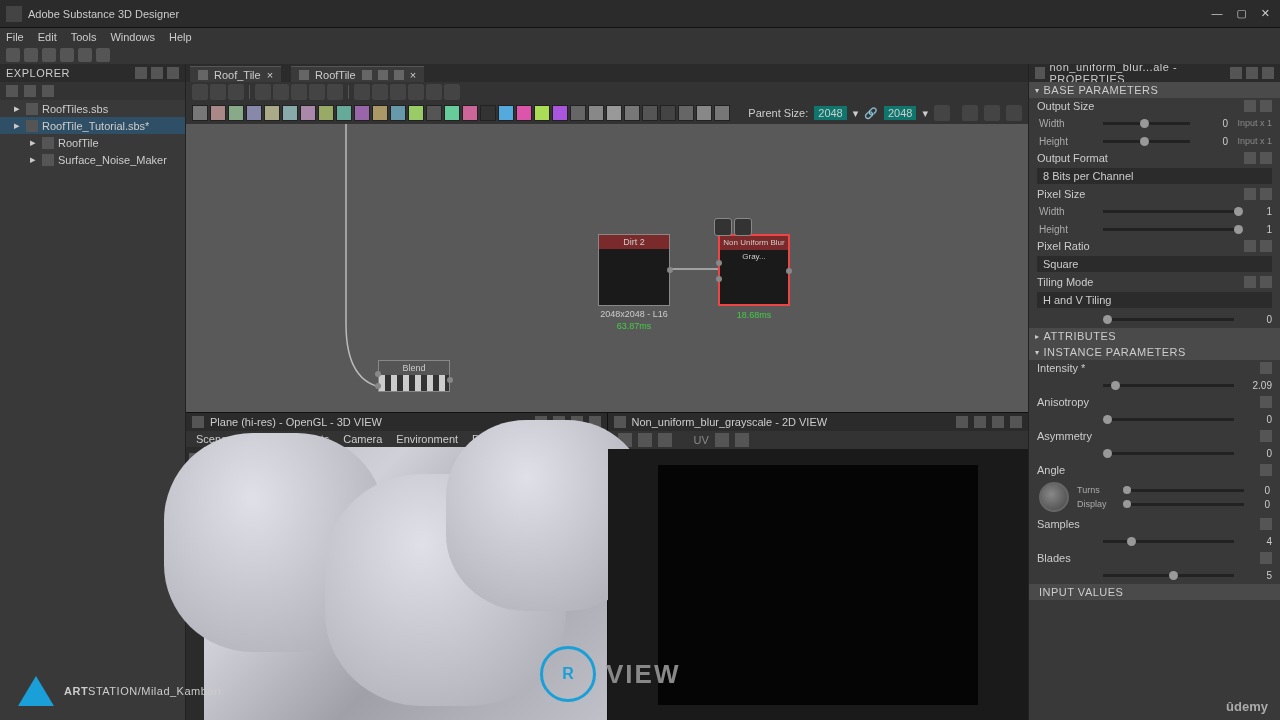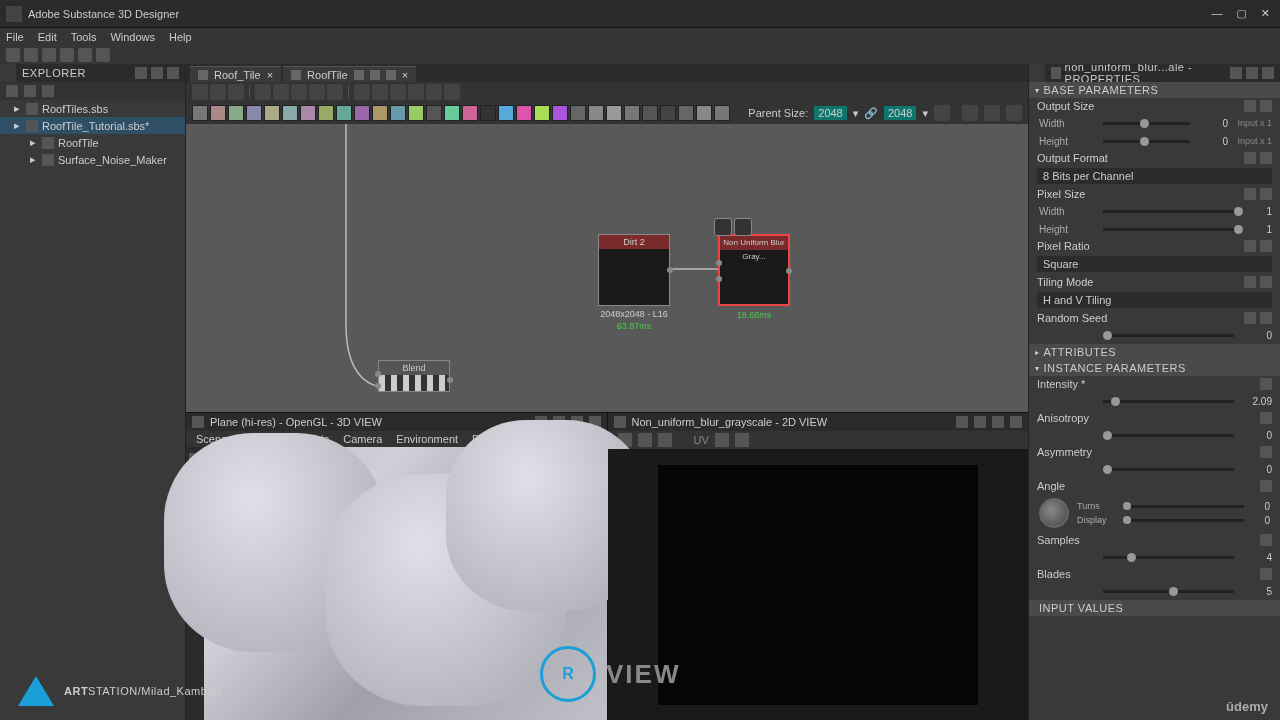--- a/index.html
+++ b/index.html
@@ -6,29 +6,29 @@
 body { background:#1a1a1a; width:1280px; height:720px; overflow:hidden; position:relative; }
 .titlebar { height:28px; background:#2b2b2b; display:flex; align-items:center; padding:0 6px; border-bottom:1px solid #111; }
 .titlebar .icon { width:16px; height:16px; background:#444; margin-right:6px; }
 .titlebar .winctl { margin-left:auto; display:flex; gap:14px; padding-right:4px; font-size:12px; }
 .menubar { height:18px; background:#353535; display:flex; align-items:center; padding:0 6px; gap:14px; }
 .menubar span { cursor:pointer; }
 .toolbar-main { height:18px; background:#353535; display:flex; align-items:center; padding:0 6px; gap:4px; }
 .tool-icon { width:14px; height:14px; background:#555; border-radius:2px; }
 .app-body { display:flex; height:calc(720px - 28px - 18px - 18px); }
 .explorer { width:186px; background:#393939; border-right:1px solid #222; display:flex; flex-direction:column; }
-.panel-head { height:18px; background:#2b2b2b; display:flex; align-items:center; padding:0 6px; font-size:10px; letter-spacing:0.5px;margin-left:16px; }
+.panel-head { height:18px; background:#2b2b2b; display:flex; align-items:center; padding:0 6px; font-size:10px; letter-spacing:0.5px; }
 .panel-head .right { margin-left:auto; display:flex; gap:4px; }
 .panel-head .ico { width:12px; height:12px; background:#555; }
 .explorer-row { height:17px; display:flex; align-items:center; padding-left:14px; gap:4px; cursor:pointer; }
 .explorer-row.sel { background:#2f4f66; }
 .explorer-row .arrow { width:8px; display:inline-block; }
 .explorer-row .nico { width:12px; height:12px; background:#555; }
 .center { flex:1; display:flex; flex-direction:column; background:#2a2a2a; }
-.tabs { height:18px; background:#2b2b2b; display:flex; align-items:flex-end; padding-left:4px; }
+.tabs { height:18px; background:#2b2b2b; display:flex; align-items:flex-end; padding-left:4px;gap:8px; }
 .tab { height:16px; background:#3a3a3a; padding:0 8px; display:flex; align-items:center; gap:6px; margin-right:2px; border-top:1px solid #555; }
 .tab .ico { width:10px; height:10px; background:#666; }
 .graph-toolbar { height:20px; background:#333; display:flex; align-items:center; padding:0 6px; gap:2px; }
 .gti { width:16px; height:16px; background:#444; border-radius:2px; }
 .graph-toolbar .sep { width:1px; height:14px; background:#555; margin:0 3px; }
 .swatch-bar { height:22px; background:#333; display:flex; align-items:center; padding:0 6px; gap:8px; }
 .swatch { width:16px; height:16px; border:1px solid #222; }
 .graph-area { flex:1; background:#595959; position:relative; overflow:hidden; }
 .node { position:absolute; background:#1a1a1a; border:1px solid #888; }
 .node.selected { border:2px solid #ef4444; }
@@ -420,27 +420,20 @@
         <span>Tiling Mode</span>
         <div class="right">
           <div class="ico"></div>
           <div class="ico"></div>
         </div>
       </div>
     <div class="dropdown">
         <span>H and V Tiling</span>
       </div>
 
-    <div class="prop-heading">
-        <span>Random Seed</span>
-        <div class="right">
-          <div class="ico"></div>
-          <div class="ico"></div>
-        </div>
-      </div>
     <div class="prop-row">
         <span class="label"></span>
         <div class="slider">
           <div class="thumb" style="left:0%"></div>
         </div>
         <span class="val">0</span>
       </div>
 
     <div class="section">
         <span class="arrow">▸</span>

